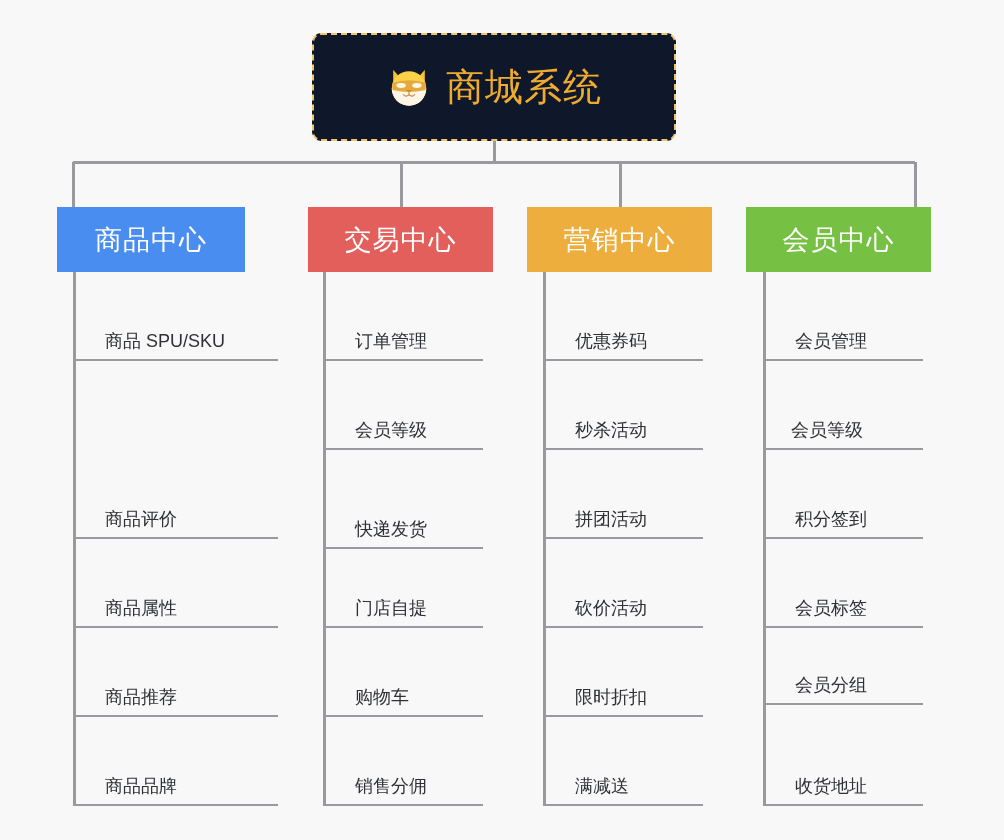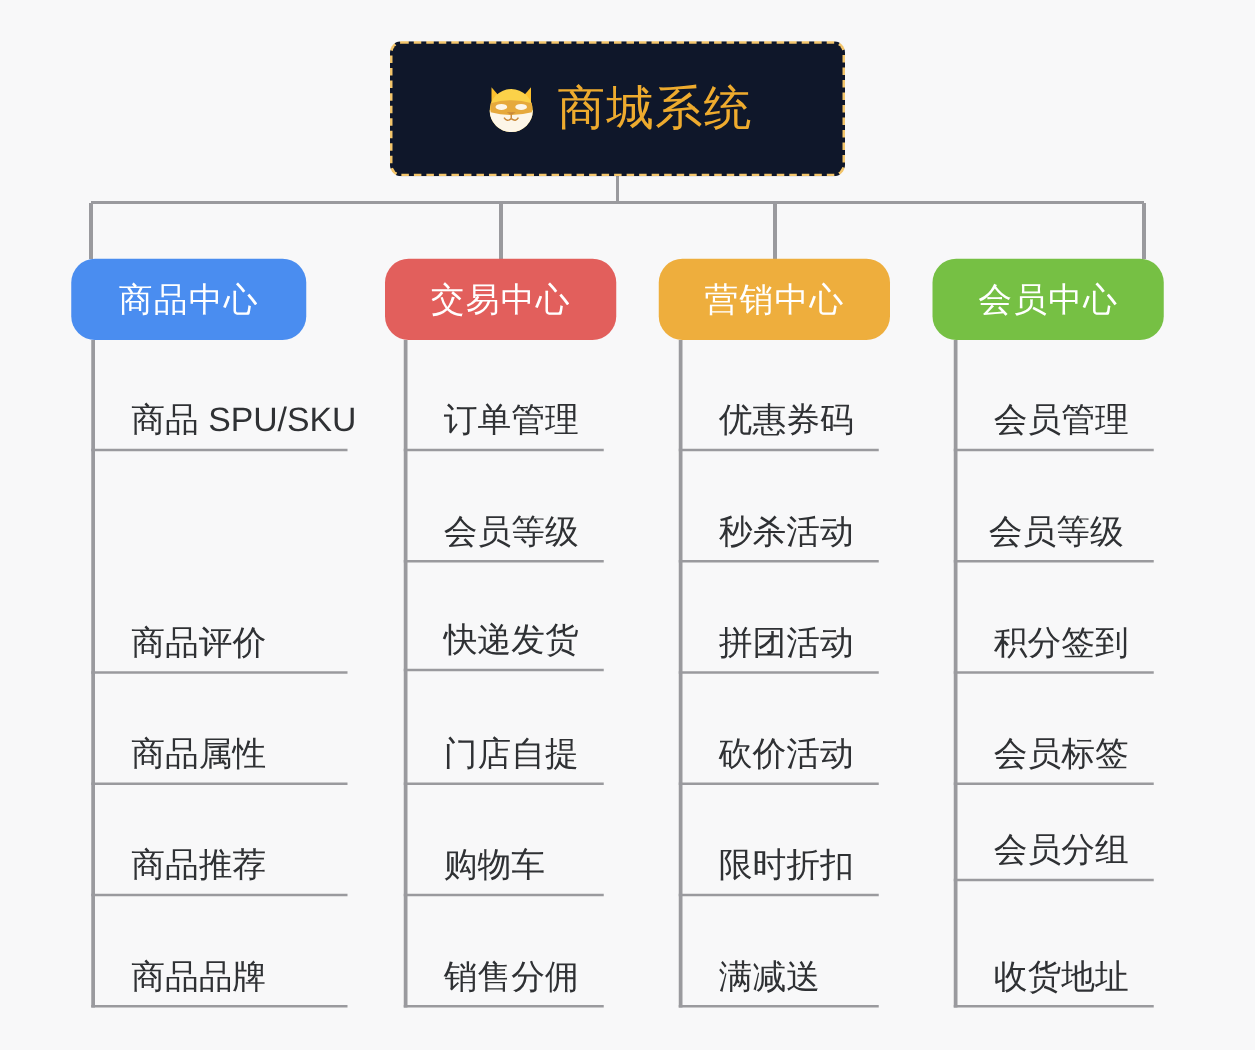--- a/index.html
+++ b/index.html
@@ -57,21 +57,21 @@
     width: 46px;
     height: 46px;
     flex: 0 0 auto;
     display: block;
   }
 
   
   .cat-box {
     position: absolute;
     height: 65px;
-    border-radius: 19px;
+    border-radius: 0;
     display: flex;
     align-items: center;
     justify-content: center;
     color: #ffffff;
     font-size: 27px;
     letter-spacing: 1px;
     white-space: nowrap;
     box-sizing: border-box;
   }
 
@@ -92,21 +92,21 @@
     left: 0;
     height: 89px;
     box-sizing: border-box;
     display: flex;
     align-items: flex-end;
     padding-left: 32px;
     padding-bottom: 4px;
     border-bottom: 2px solid #9a9a9e;
   }
   .leaf-label {
-    font-size: 27px;
+    font-size: 18px;
     color: #2f3134;
     white-space: nowrap;
     line-height: 1.1;
     padding-bottom: 3px;
   }
 </style>
 </head>
 <body>
 
 <div id="mindmap">
@@ -165,21 +165,21 @@
         <span>交易中心</span>
       </div>
       <div class="leaf-col" style="left: 323px; width: 200px; height: 534px;">
         <div class="leaf-trunk" style="height: 534px;"></div>
         <div class="leaf-item" style="top: 0px; width: 160px;">
           <span class="leaf-label">订单管理</span>
         </div>
         <div class="leaf-item" style="top: 89px; width: 160px;">
           <span class="leaf-label">会员等级</span>
         </div>
-        <div class="leaf-item" style="top: 176px; width: 160px;">
+        <div class="leaf-item" style="top: 188px; width: 160px;">
           <span class="leaf-label">快递发货</span>
         </div>
         <div class="leaf-item" style="top: 267px; width: 160px;">
           <span class="leaf-label">门店自提</span>
         </div>
         <div class="leaf-item" style="top: 356px; width: 160px;">
           <span class="leaf-label">购物车</span>
         </div>
         <div class="leaf-item" style="top: 445px; width: 160px; align-items: flex-end;">
           <span class="leaf-label">销售分佣</span>

